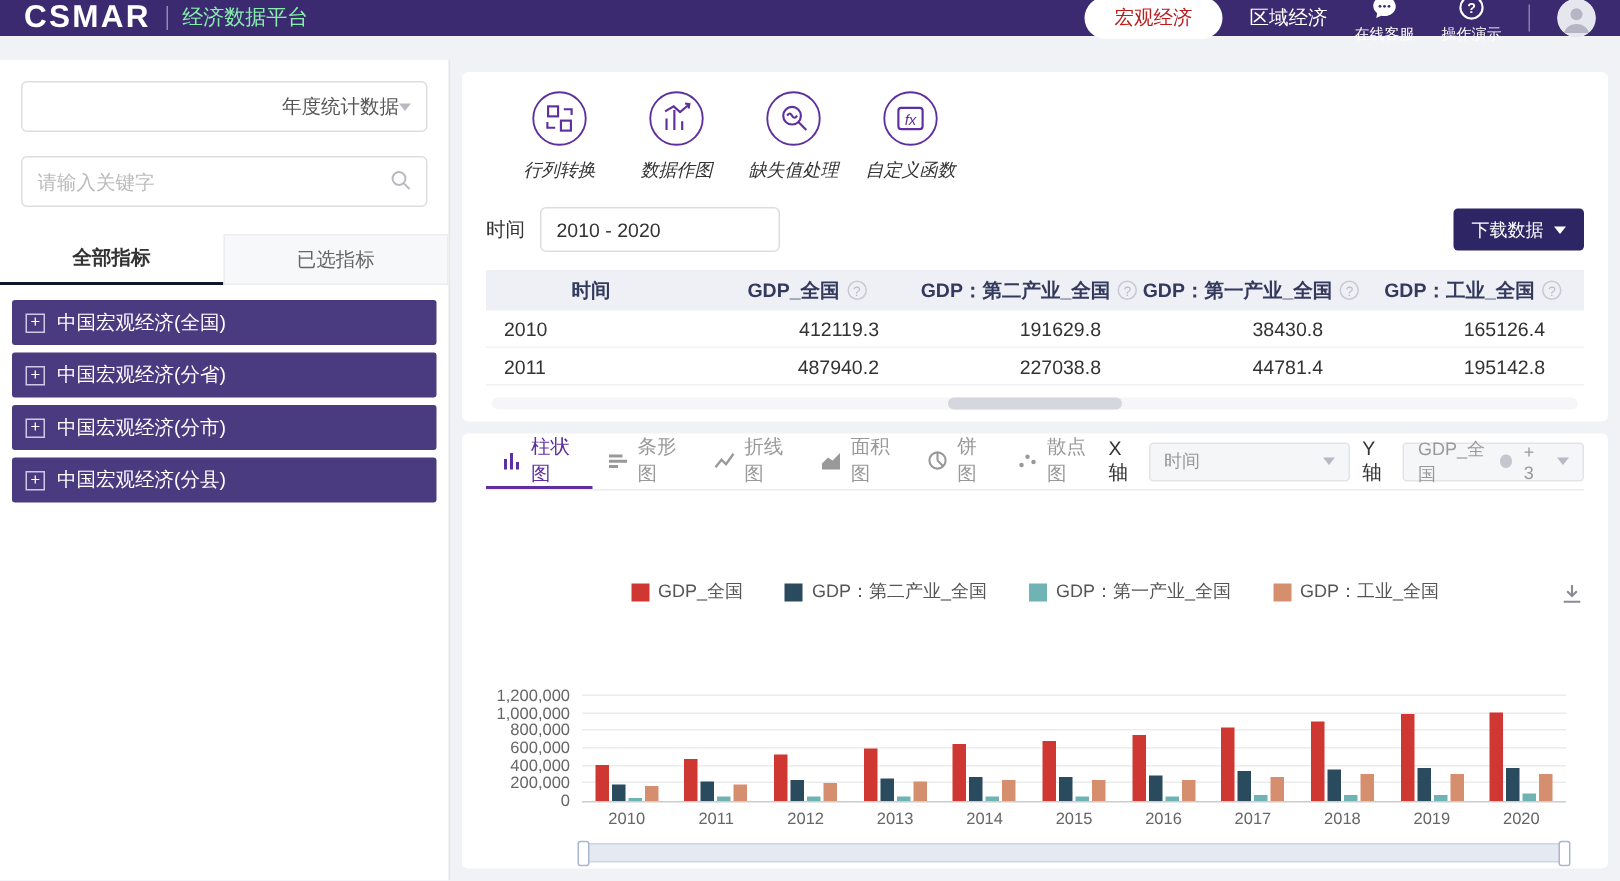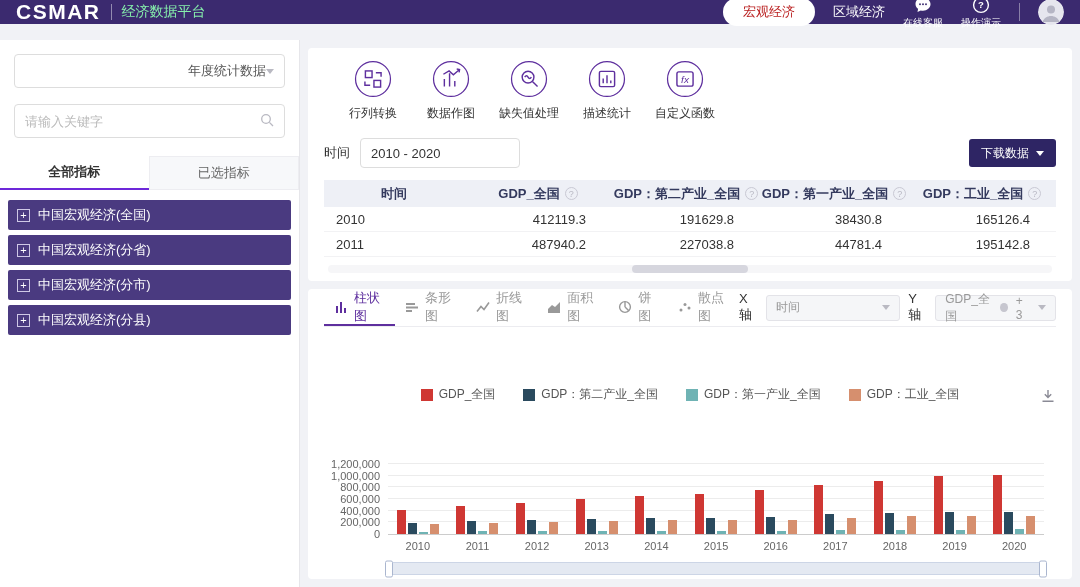--- a/index.html
+++ b/index.html
@@ -29,37 +29,37 @@
   .select-box{justify-content:flex-end;}
   .search-box{margin-top:16px;justify-content:space-between;}
   .search-box input{border:none;outline:none;flex:1;font-size:13px;color:#555;
     font-family:inherit;background:transparent;}
   .search-box input::placeholder{color:#bbb;}
   .caret-down{width:0;height:0;border-left:4px solid transparent;border-right:4px solid transparent;
     border-top:5px solid #b9b9c2;}
   .side-tabs{display:flex;margin-top:18px;}
   .side-tab{flex:1;height:34px;display:flex;align-items:center;justify-content:center;
     font-size:13px;cursor:pointer;}
-  .side-tab.active{background:#fff;color:#333;font-weight:bold;border-bottom:2px solid #6d28d9;}
+  .side-tab.active{background:#fff;color:#333;font-weight:bold;border-bottom:2px solid #0f172a;}
   .side-tab.inactive{background:#f7f8fa;color:#666;border:1px solid #ededf1;border-bottom:1px solid #ededf1;}
   .tree{padding:10px 8px;}
   .tree-item{height:30px;background:#4a3a80;border-radius:2px;margin-bottom:5px;display:flex;
     align-items:center;padding:0 9px;color:#fff;font-size:13px;gap:8px;cursor:pointer;}
   .plus-box{width:13px;height:13px;border:1px solid #cfc8e6;display:flex;align-items:center;
     justify-content:center;font-size:11px;line-height:1;color:#fff;flex:0 0 13px;}
 
   
   .main{position:absolute;left:300px;top:40px;right:0;bottom:0;padding:8px;
     display:flex;flex-direction:column;gap:8px;}
   .card{background:#fff;border-radius:4px;}
   .card-top{padding:12px 16px 6px;}
   .toolbar{display:flex;padding-left:10px;}
   .tool{width:78px;display:flex;flex-direction:column;align-items:center;gap:7px;cursor:pointer;}
   .tool svg{display:block;}
-  .tool-label{font-size:12px;color:#333;white-space:nowrap;}
+  .tool-label{font-size:12px;color:#333;white-space:nowrap;font-style:italic;}
   .filter-row{display:flex;align-items:center;margin-top:16px;}
   .time-label{font-size:13px;color:#333;margin-right:10px;}
   .time-input{width:160px;height:30px;border:1px solid #ddd;border-radius:4px;padding:0 10px;
     font-size:13px;color:#333;outline:none;font-family:inherit;}
   .filter-right{margin-left:auto;display:flex;gap:10px;align-items:center;}
   .btn-clear{height:28px;padding:0 12px;background:#e9e7f2;color:#5c5575;font-size:12px;
     border-radius:3px;border:none;cursor:pointer;display:flex;align-items:center;font-family:inherit;}
   .btn-download{height:28px;padding:0 12px;background:#2e2564;color:#fff;font-size:12px;
     border-radius:3px;border:none;cursor:pointer;display:flex;align-items:center;gap:7px;font-family:inherit;}
   .caret-down-white{width:0;height:0;border-left:4px solid transparent;border-right:4px solid transparent;
@@ -225,30 +225,20 @@
               <path d="M23.6 22.6L29 28"></path>
               <path d="M15.5 18c1.2-2 2.5-2 3.5 0s2.3 2 3.5 0"></path>
             </svg>
           </div>
           <div class="tool-label">缺失值处理</div>
         </div>
         <div class="tool">
           <div class="tool-circle">
             <svg width="38" height="38" viewBox="0 0 40 40" fill="none" stroke="#5e2f9e" stroke-width="1.5">
               <circle cx="20" cy="20" r="18.4" stroke-width="1.3"></circle>
-              <rect x="12" y="12" width="16" height="16" rx="1.5"></rect>
-              <path d="M16 24.5v-5M20 24.5v-8.5M24 24.5v-3"></path>
-            </svg>
-          </div>
-          <div class="tool-label">描述统计</div>
-        </div>
-        <div class="tool">
-          <div class="tool-circle">
-            <svg width="38" height="38" viewBox="0 0 40 40" fill="none" stroke="#5e2f9e" stroke-width="1.5">
-              <circle cx="20" cy="20" r="18.4" stroke-width="1.3"></circle>
               <rect x="11.5" y="12.5" width="17" height="15" rx="2"></rect>
               <text x="20" y="24.5" text-anchor="middle" font-size="10.5" font-style="italic" fill="#5e2f9e" stroke="none">fx</text>
             </svg>
           </div>
           <div class="tool-label">自定义函数</div>
         </div>
       </div>
 
     <div class="filter-row">
       <span class="time-label">时间</span>

